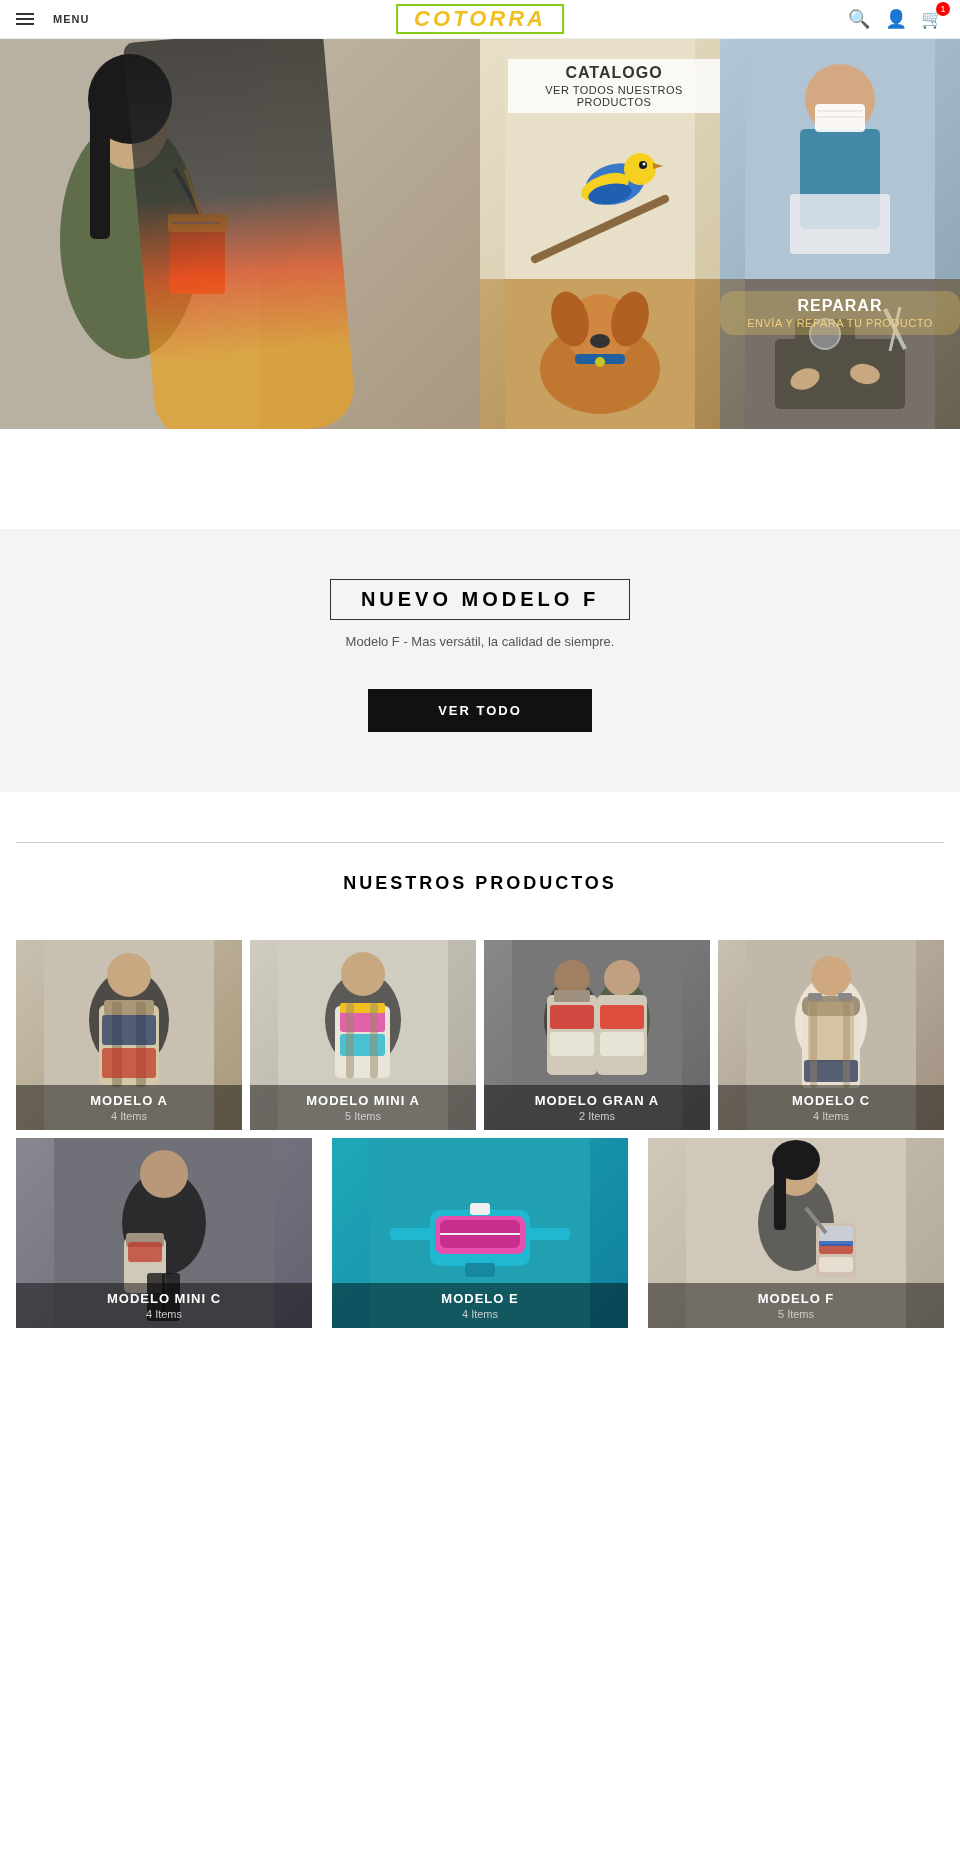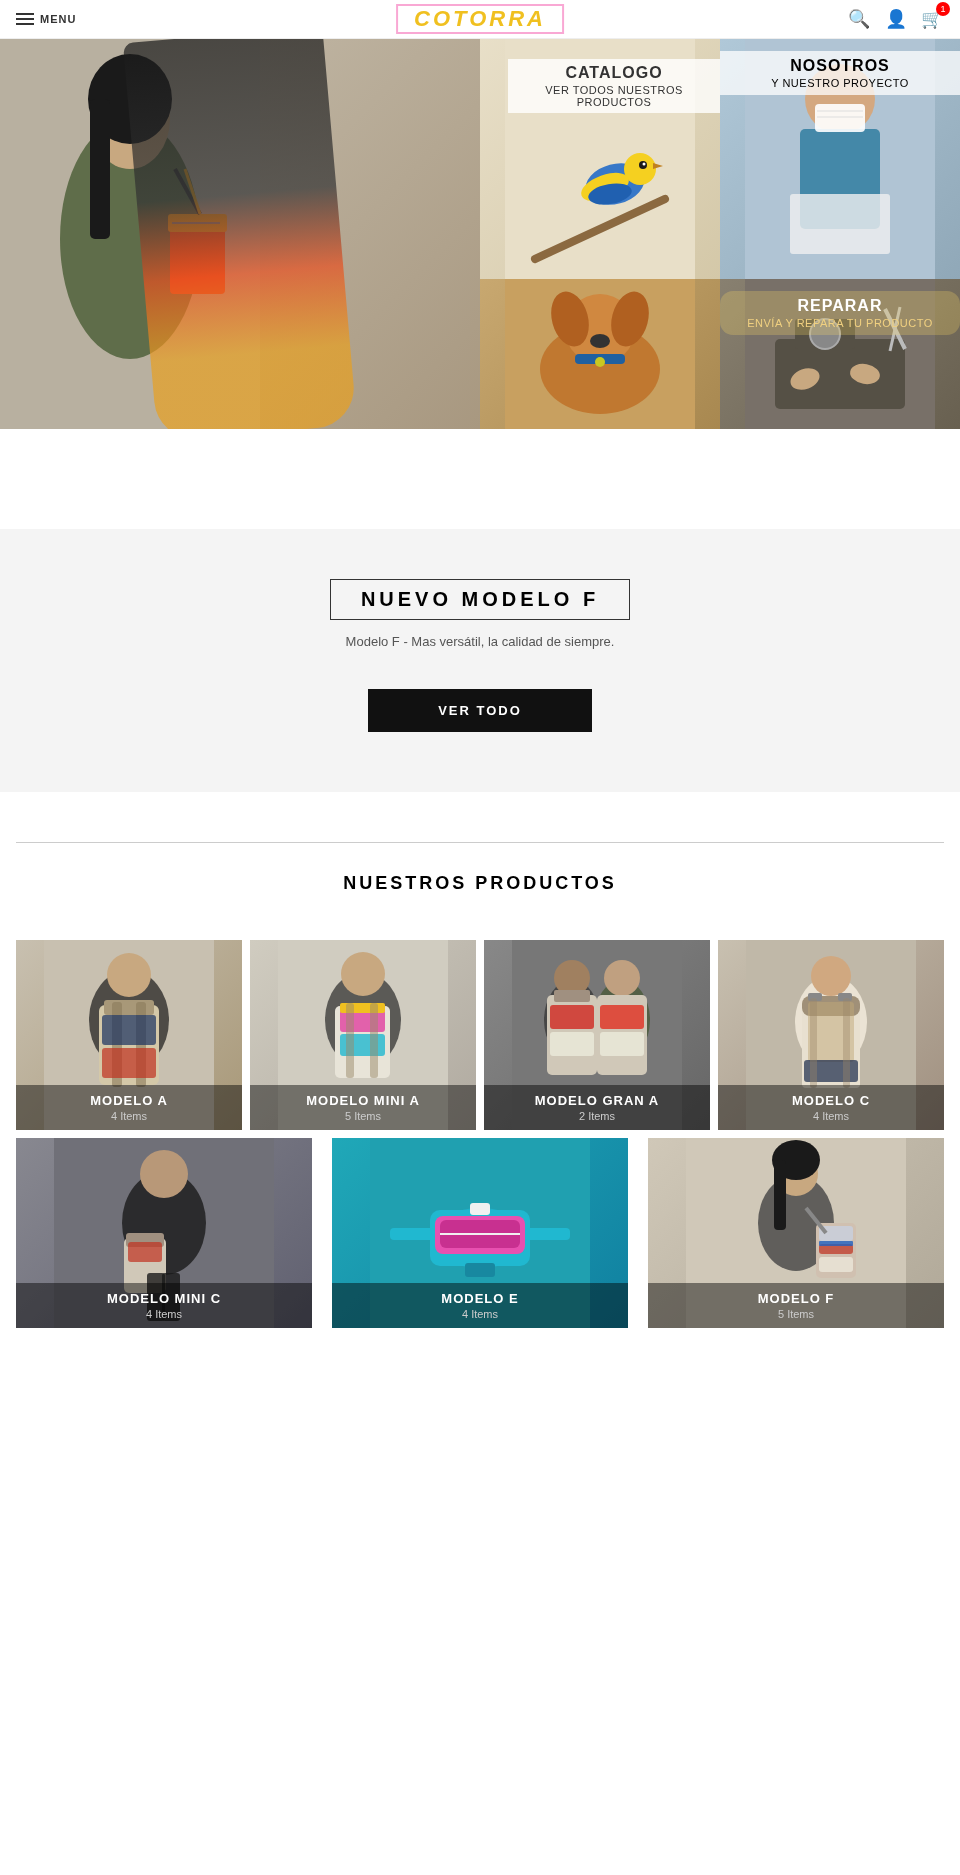--- a/index.html
+++ b/index.html
@@ -11,21 +11,21 @@
       align-items: center;
       justify-content: space-between;
       padding: 8px 16px;
       background: #fff;
       border-bottom: 1px solid #eee;
       position: relative;
     }
     .header-menu {
       display: flex;
       align-items: center;
-      gap: 6px;
+      gap: 19px;
       cursor: pointer;
     }
     .hamburger-icon {
       display: flex;
       flex-direction: column;
       gap: 3px;
     }
     .hamburger-icon span {
       display: block;
       width: 18px;
@@ -37,21 +37,21 @@
       font-weight: bold;
       letter-spacing: 1px;
       color: #333;
     }
     .logo-container {
       position: absolute;
       left: 50%;
       transform: translateX(-50%);
     }
     .logo-box {
-      border: 2px solid #f9a8d4;
+      border: 2px solid #84cc16;
       padding: 0 16px;
       display: inline-block;
     }
     .logo-text {
       font-size: 22px;
       font-weight: 900;
       letter-spacing: 3px;
       color: #f0c020;
       font-style: italic;
     }
@@ -348,24 +348,20 @@
 
         <circle cx="95" cy="60" r="35" fill="#d4a880"></circle>
         <rect x="55" y="90" width="80" height="100" fill="#4488a8" rx="5"></rect>
 
         <rect x="70" y="65" width="50" height="28" fill="#fff" rx="4" opacity="0.9"></rect>
         <line x1="72" y1="72" x2="118" y2="72" stroke="#ddd" stroke-width="1"></line>
         <line x1="72" y1="78" x2="118" y2="78" stroke="#ddd" stroke-width="1"></line>
 
         <rect x="45" y="155" width="100" height="60" fill="#f0f0f0" rx="3" opacity="0.8"></rect>
       </svg>
-      <div style="position:absolute;top:12px;left:0;right:0;text-align:center;background:rgba(255,255,255,0.75);padding:6px;">
-        <div class="hero-title">Nosotros</div>
-        <div class="hero-sub">Y NUESTRO PROYECTO</div>
-      </div>
     </div>
   </div>
 
   <div class="hero-cell">
     <div style="width:100%;height:100%;background:linear-gradient(135deg,#c8a870,#a88850);position:relative;overflow:hidden;">
       <svg width="100%" height="100%" viewBox="0 0 190 150">
         <rect width="190" height="150" fill="#c8a060"></rect>
 
         <ellipse cx="95" cy="90" rx="60" ry="45" fill="#c07830"></ellipse>
         <circle cx="95" cy="50" r="35" fill="#d08840"></circle>

